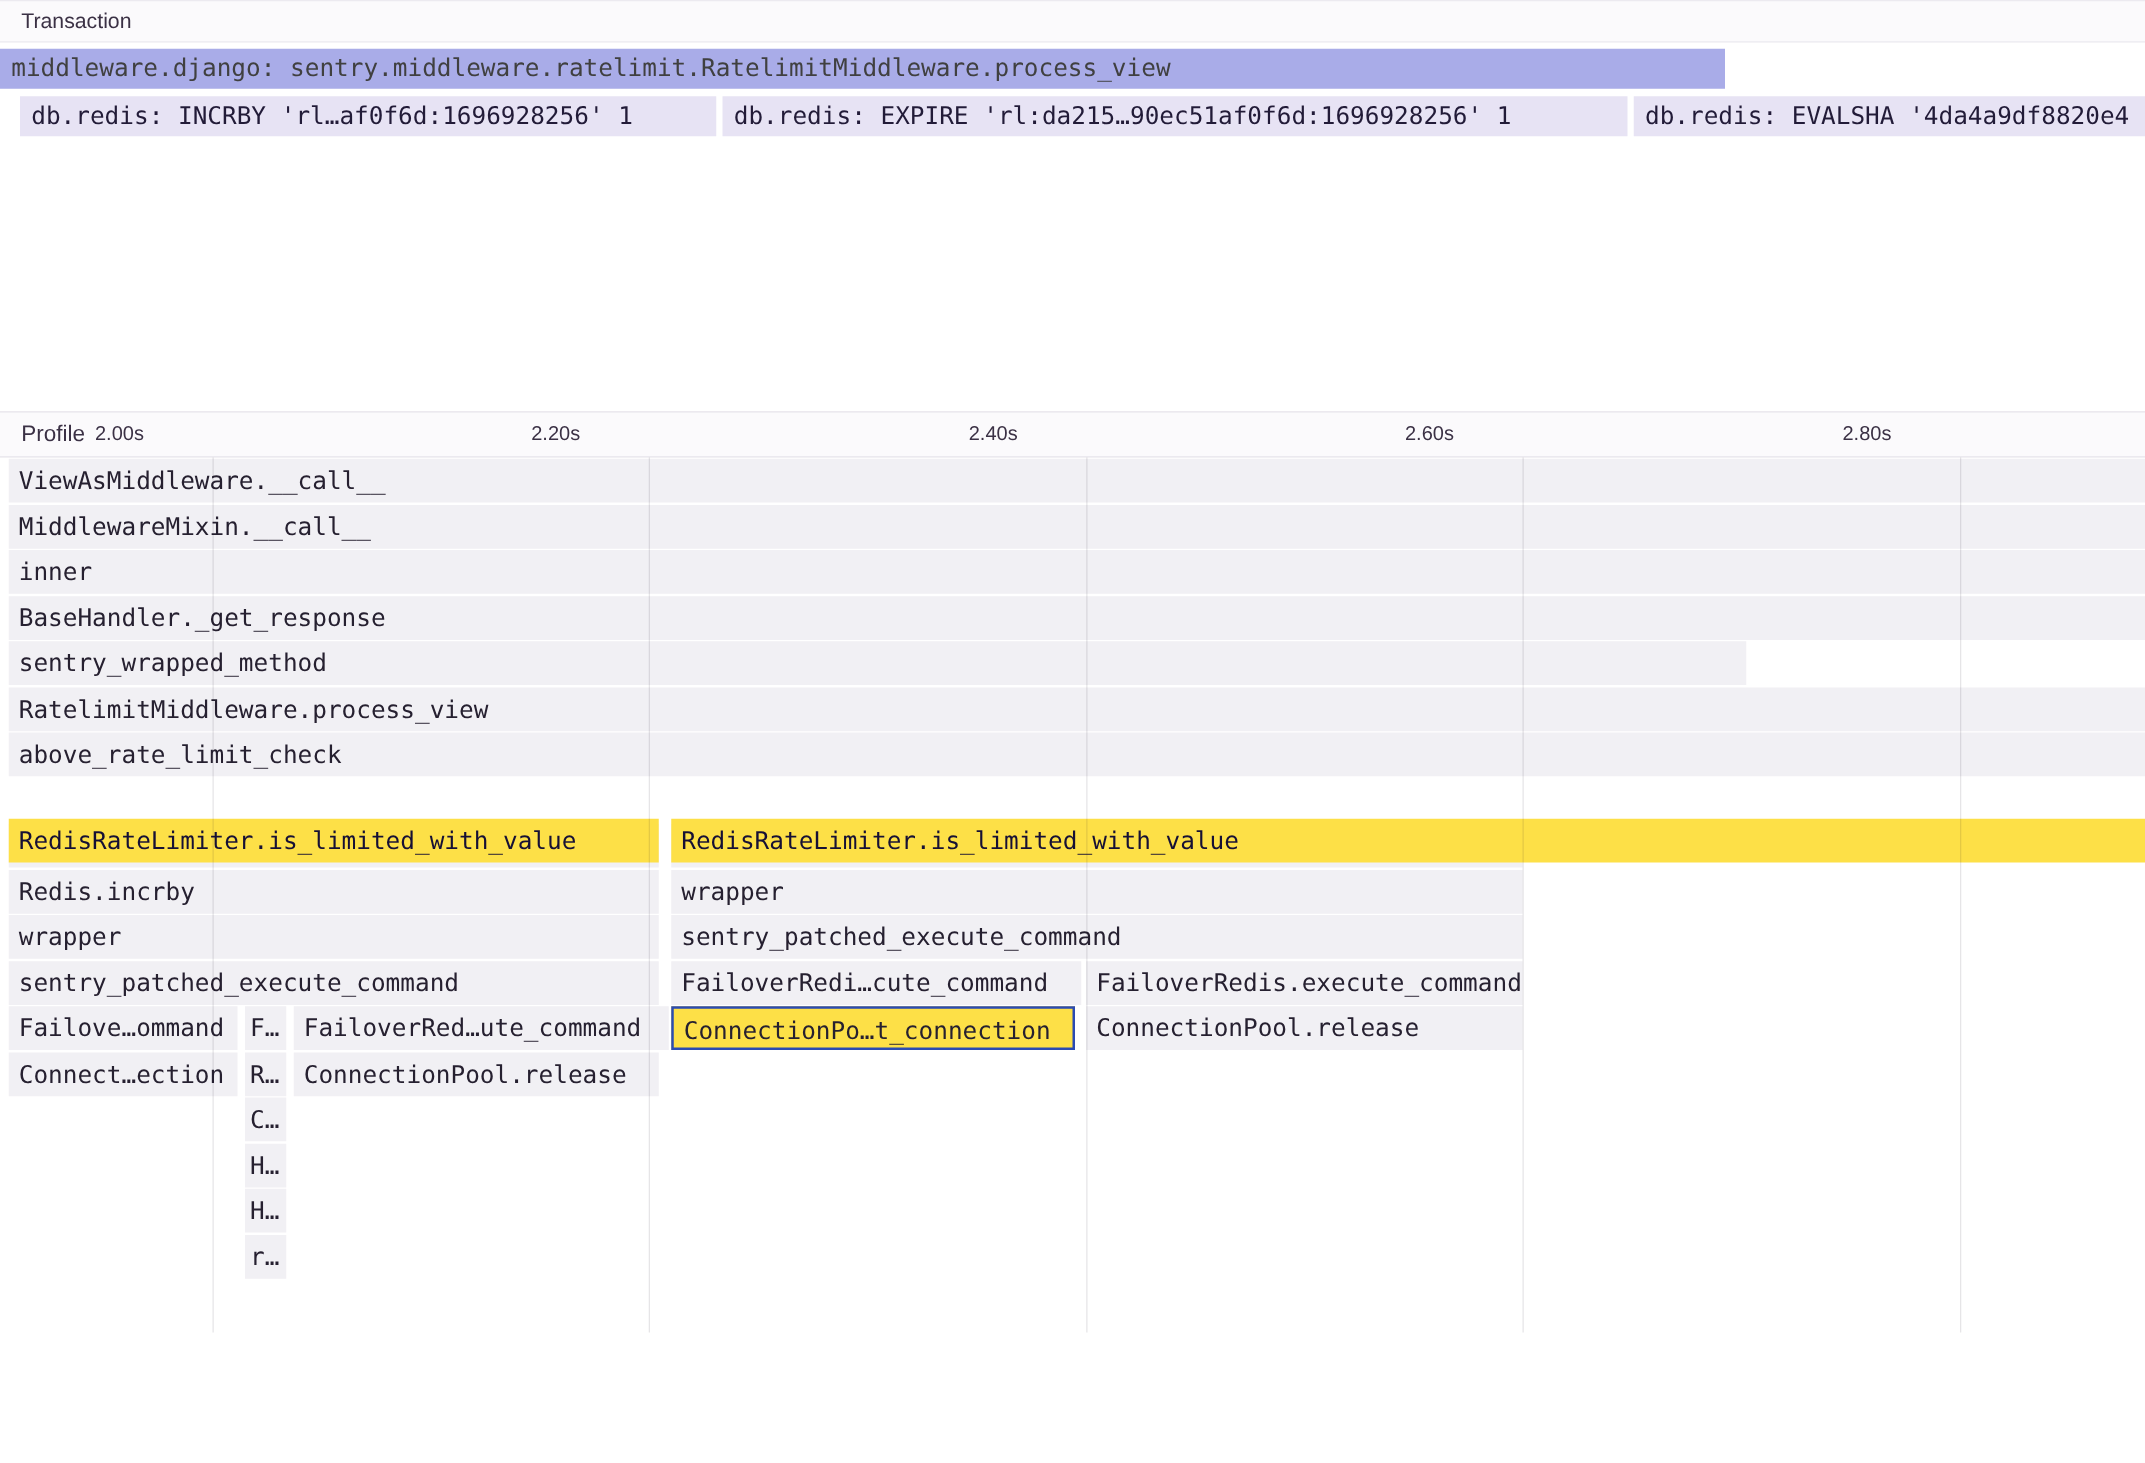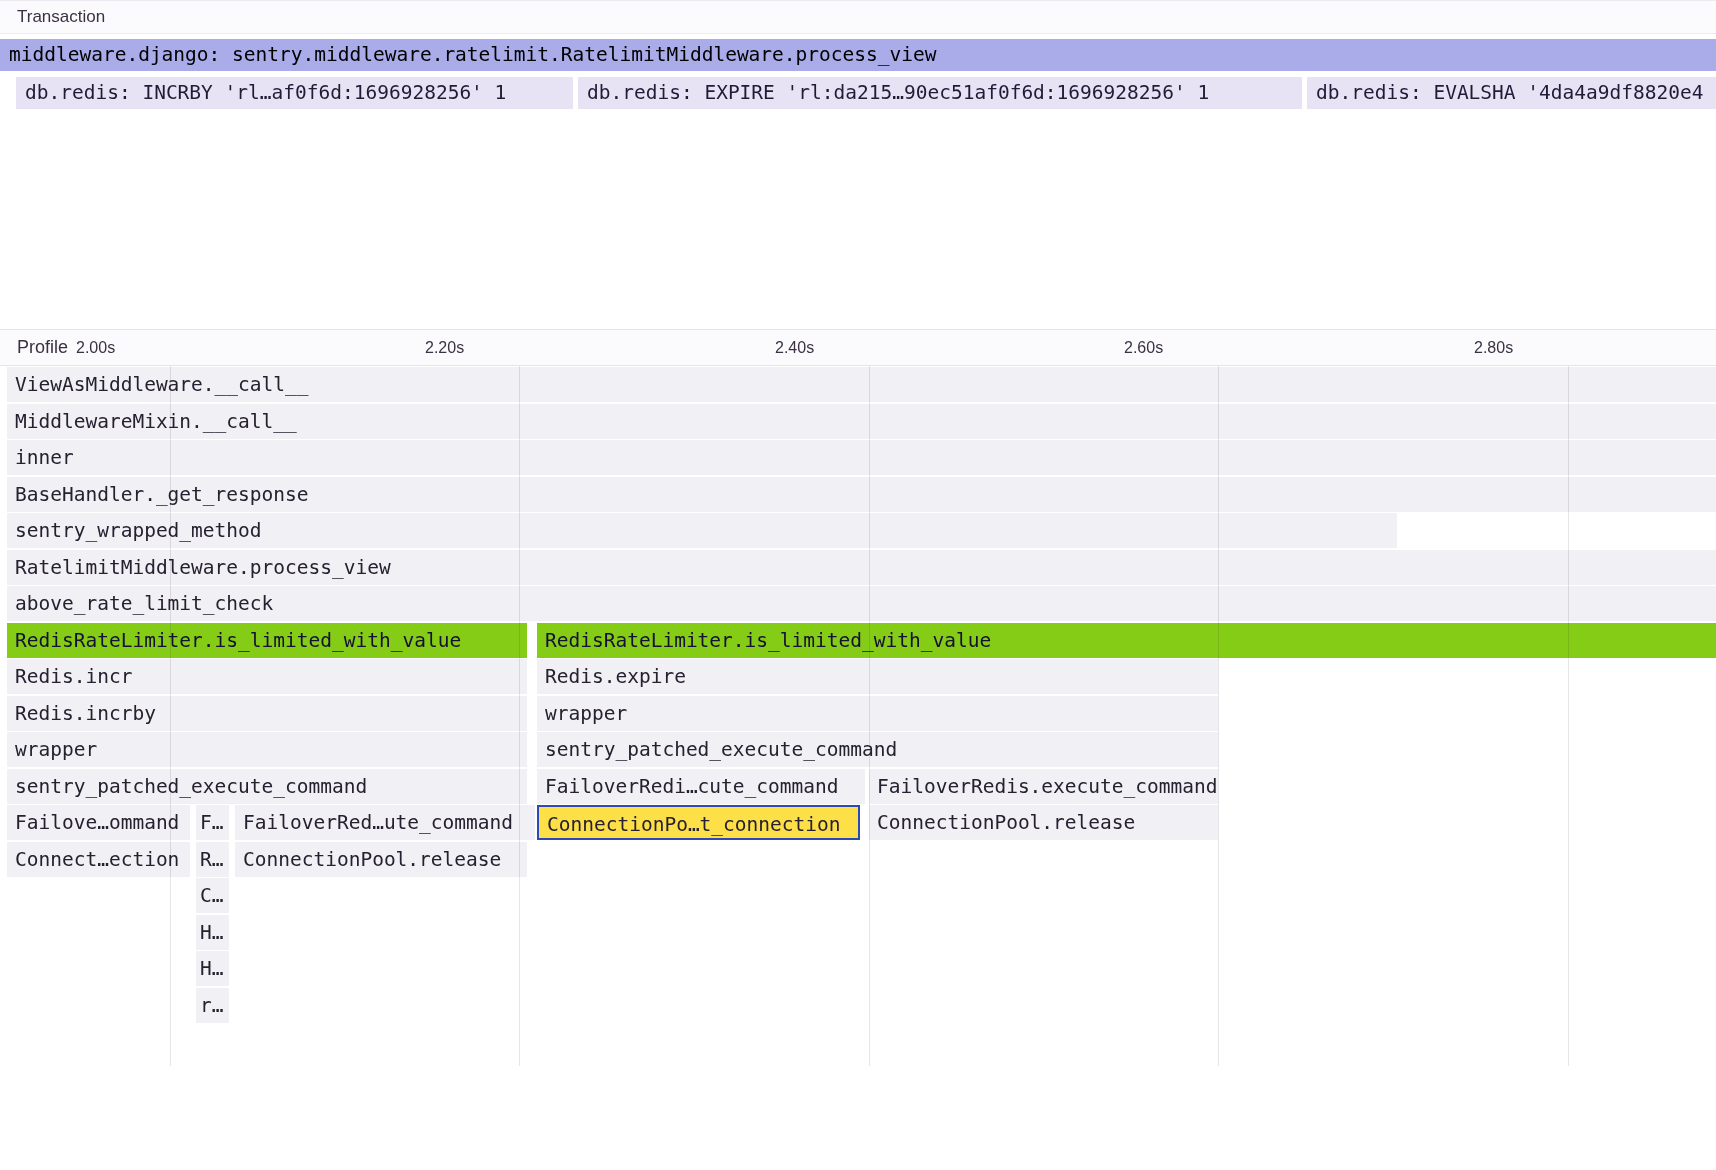--- a/index.html
+++ b/index.html
@@ -15,24 +15,24 @@
   .tx-header {
     position: absolute; top: 0; left: 0; width: 1716px; height: 34px;
     background: #fbfafc;
     border-top: 1px solid #eceaf0;
     border-bottom: 1px solid #eceaf0;
     line-height: 32px;
     padding-left: 17px;
     font-size: 17px; font-weight: 500; color: #3b3145;
   }
   .root-span {
-    position: absolute; top: 39px; left: 0; width: 1716px; height: 32px;
+    position: absolute; top: 39px; left: 0; width: 1380px; height: 32px;
     background: #a9ace8;
     font-family: "DejaVu Sans Mono", monospace;
-    font-size: 19.5px; line-height: 32px; color: #000000;
+    font-size: 19.5px; line-height: 32px; color: #404040;
     padding-left: 9px; white-space: nowrap; overflow: hidden;
     cursor: pointer;
   }
   .span-row { position: absolute; top: 77px; left: 12px; width: 1716px; height: 20px; padding-left: 28px; }
   .cspan {
     position: absolute; top: 0; height: 32px;
     background: #e7e3f4;
     font-family: "DejaVu Sans Mono", monospace;
     font-size: 19.5px; line-height: 32px; color: #221b38;
     padding-left: 9px; white-space: nowrap; overflow: hidden;
@@ -62,21 +62,21 @@
     background: rgba(25, 18, 38, 0.11); z-index: 3;
   }
   .frame {
     position: absolute; height: 35px;
     background: #f1f0f4;
     font-family: "DejaVu Sans Mono", monospace;
     font-size: 19.5px; line-height: 35px; color: #262030;
     padding-left: 8px; white-space: nowrap; overflow: hidden;
     z-index: 1; cursor: pointer;
   }
-  .frame.hl { background: #84cc16; color: #161035; z-index: 2; }
+  .frame.hl { background: #fde047; color: #161035; z-index: 2; margin-top: 32px; }
   .frame.tiny { padding-left: 4px; }
   .frame.sel {
     border: 2px solid #2b4bb2;
     background: #fde047;
     z-index: 4;
   }
 
   
   .tooltip {
     position: absolute; left: 587px; top: 479px; width: 635px;

